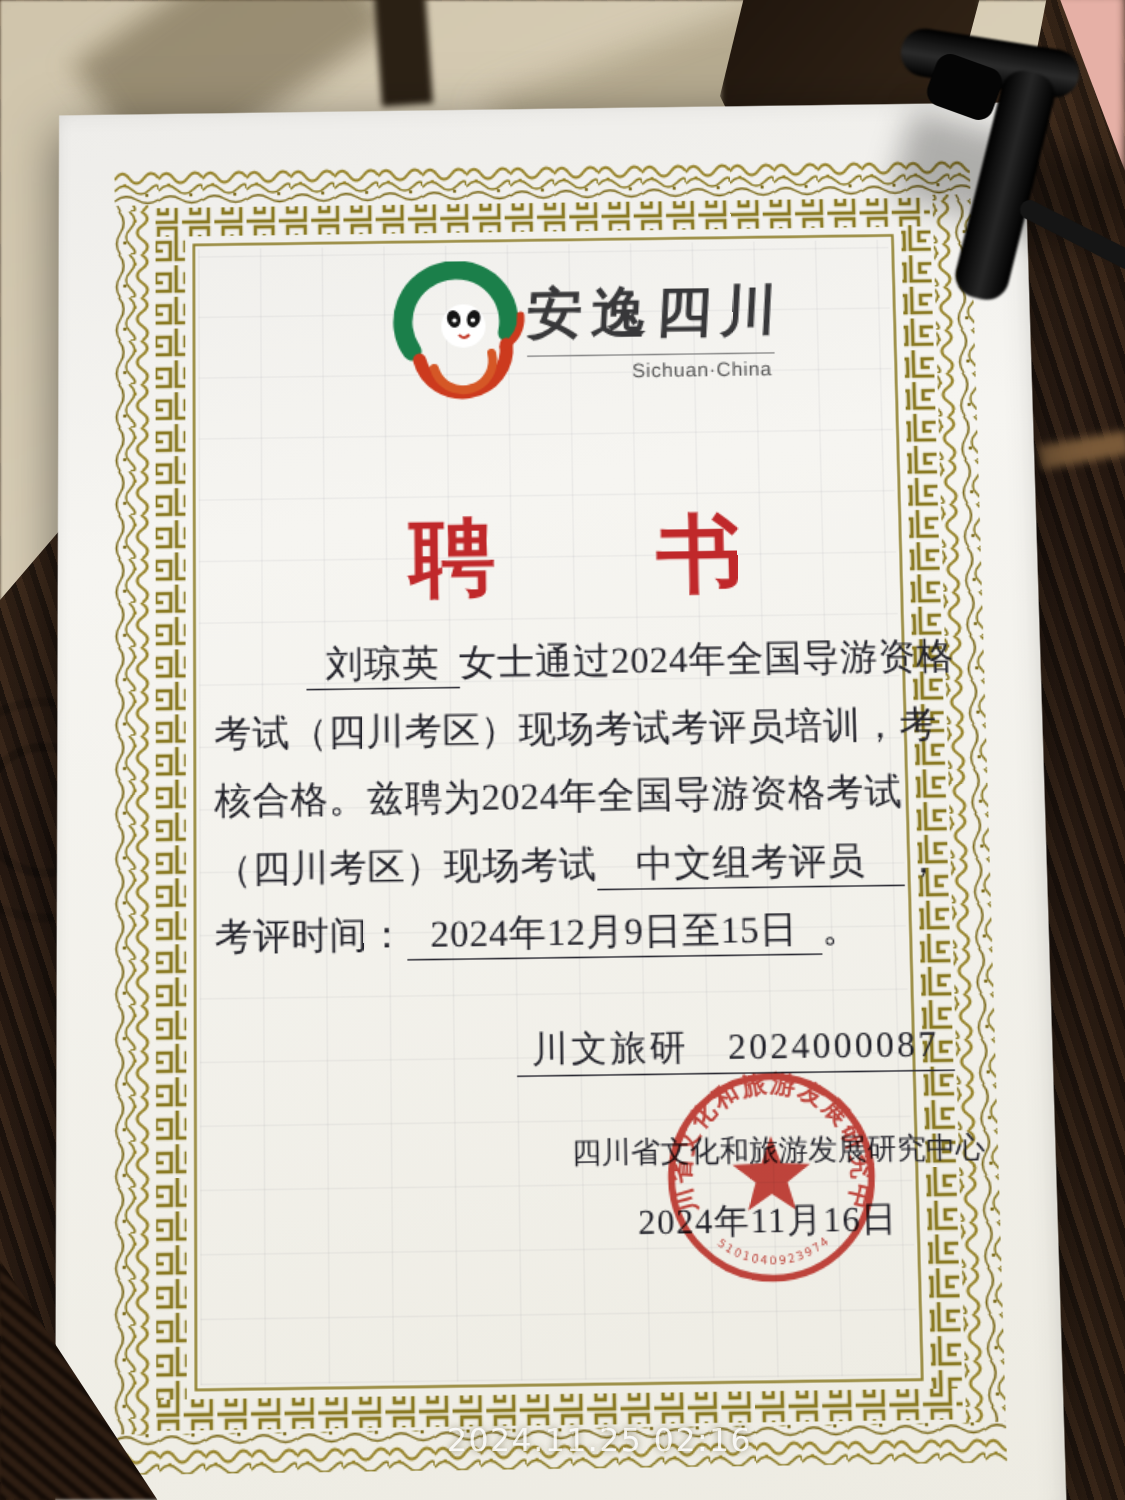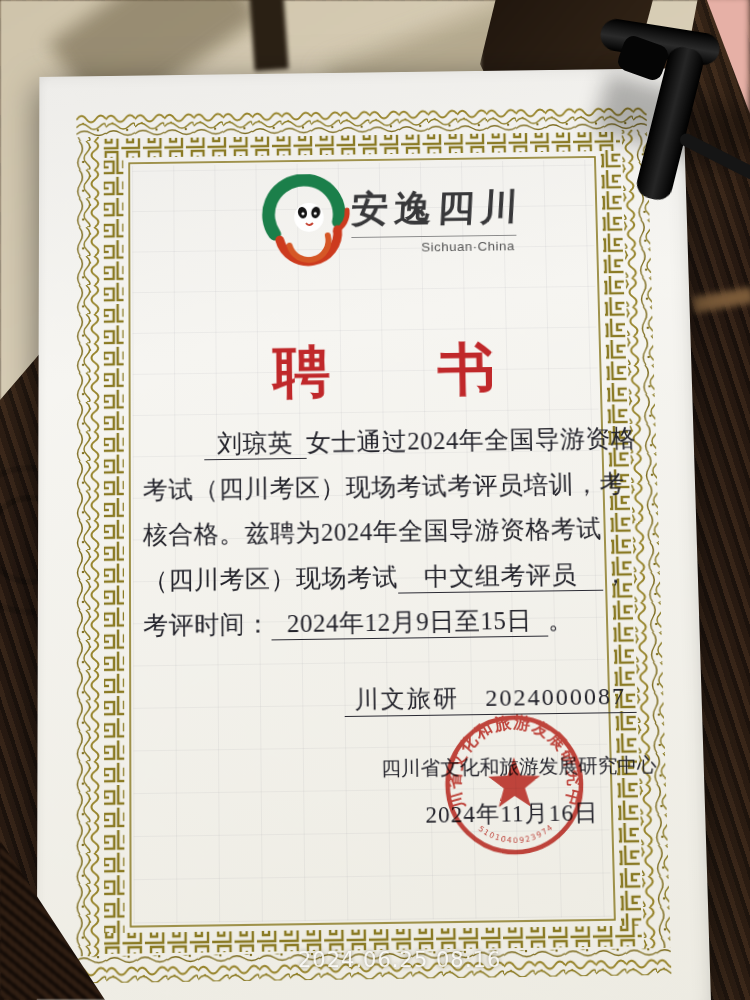--- a/index.html
+++ b/index.html
@@ -211,13 +211,13 @@
   </svg>
 </div>
 
 <div class="strap-shadow"></div>
 <div class="strap-band1"></div>
 <div class="strap-knob"></div>
 <div class="strap-band2"></div>
 <div class="strap-tail"></div>
 <div class="wood-wedge"></div>
 
-<div class="timestamp">2024.06.25 08:16</div>
+<div class="timestamp">2024.11.25 02:16</div>
 
 </body></html>

